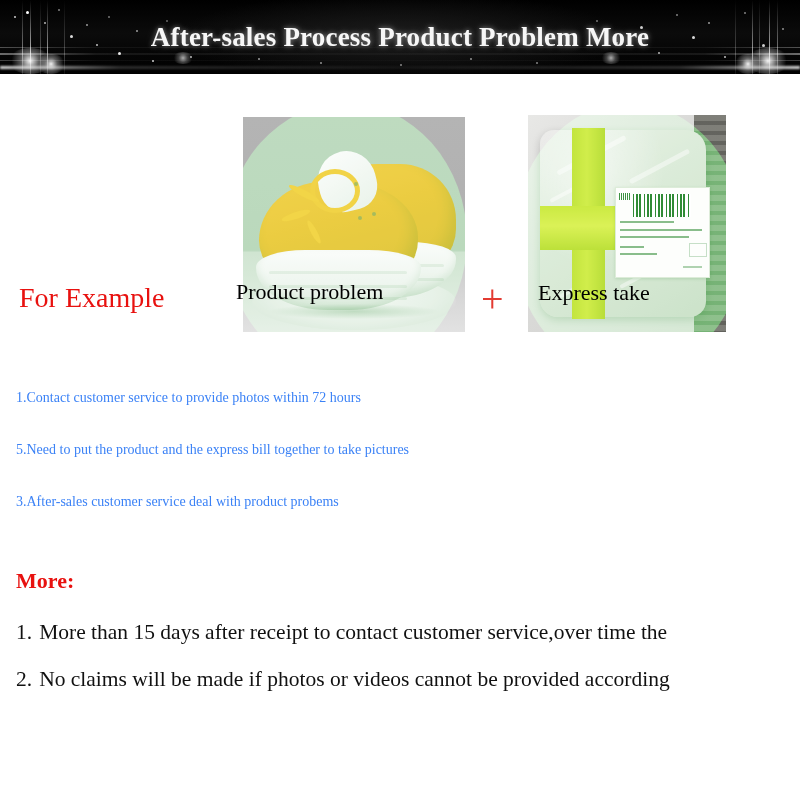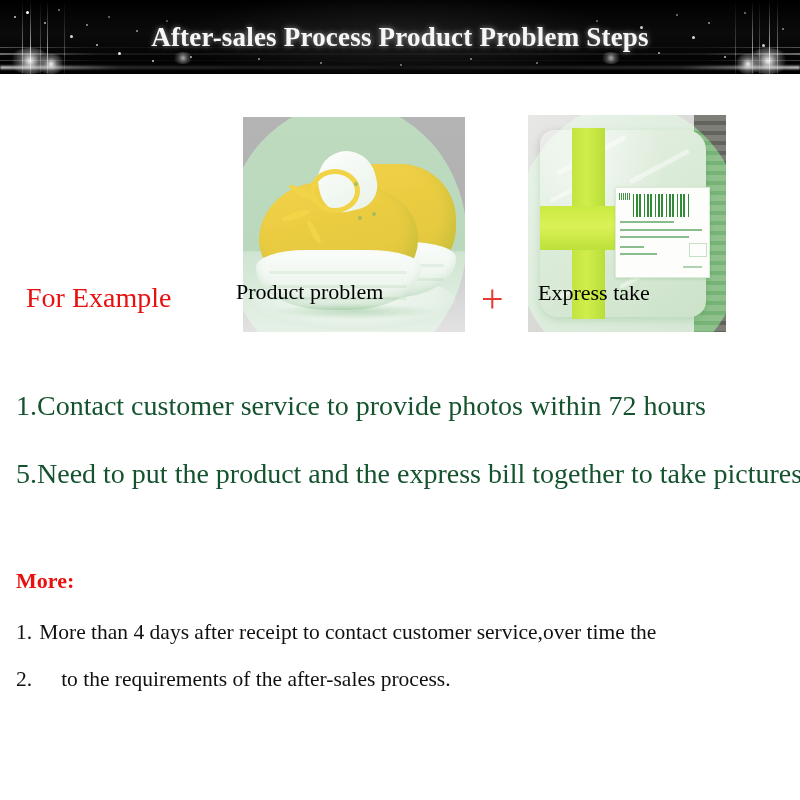--- a/index.html
+++ b/index.html
@@ -89,21 +89,21 @@
   }
 
   
   #example-row {
     position: absolute;
     left: 0; top: 74px;
     width: 800px; height: 290px;
   }
   #for-example-label {
     position: absolute;
-    left: 26px; top: 208px;
+    left: 19px; top: 208px;
     font-size: 28px;
     color: #e8110f;
     white-space: nowrap;
   }
   .photo-block {
     position: absolute;
     overflow: visible;
   }
   #photo-block-product { left: 243px; top: 43px; width: 222px; height: 215px; }
   #photo-block-express  { left: 528px; top: 41px; width: 198px; height: 217px; }
@@ -275,22 +275,22 @@
     z-index: 7;
   }
 
   
   #steps {
     position: absolute;
     left: 16px; top: 390px;
     width: 770px;
   }
   .step-line {
-    font-size: 28px;
-    color: #14532d;
+    font-size: 14px;
+    color: #3b82f6;
     margin-bottom: 36px;
     white-space: nowrap;
   }
 
   
   #note {
     position: absolute;
     left: 16px; top: 568px;
     width: 776px;
   }
@@ -370,21 +370,21 @@
   <div class="spark" style="left:640px;top:26px;width:3px;height:3px;opacity:.8;"></div>
   <div class="spark" style="left:658px;top:52px;width:2px;height:2px;opacity:.7;"></div>
   <div class="spark" style="left:676px;top:14px;width:2px;height:2px;opacity:.5;"></div>
   <div class="spark" style="left:692px;top:36px;width:3px;height:3px;opacity:.85;"></div>
   <div class="spark" style="left:708px;top:22px;width:2px;height:2px;opacity:.6;"></div>
   <div class="spark" style="left:724px;top:56px;width:2px;height:2px;opacity:.75;"></div>
   <div class="spark" style="left:744px;top:12px;width:2px;height:2px;opacity:.5;"></div>
   <div class="spark" style="left:762px;top:44px;width:3px;height:3px;opacity:.8;"></div>
   <div class="spark" style="left:782px;top:28px;width:2px;height:2px;opacity:.55;"></div>
 
-  <div id="banner-title">After-sales Process Product Problem Steps</div>
+  <div id="banner-title">After-sales Process Product Problem More</div>
 </div>
 
 <div id="example-row">
 
   <div id="for-example-label">For Example</div>
 
   <div class="photo-block" id="photo-block-product">
     <div class="photo-frame">
       <div id="photo-product-art">
         <div class="plate"></div>
@@ -443,31 +443,32 @@
       </div>
     </div>
   </div>
   <div class="green-circle" id="green-circle-express"></div>
   <div class="overlay-caption" id="caption-express">Express take</div>
 </div>
 
 <div id="steps">
   <div class="step-line">1.Contact customer service to provide photos within 72 hours</div>
   <div class="step-line">5.Need to put the product and the express bill together to take pictures</div>
+  <div class="step-line">3.After-sales customer service deal with product probems</div>
 </div>
 
 <div id="note">
   <div id="note-heading">More:</div>
 
   <div class="note-item">
     <div class="note-num">1.</div>
     <div class="note-text">
-      <span>More than 4 days after receipt to contact customer service,over time the</span>
+      <span>More than 15 days after receipt to contact customer service,over time the</span>
     </div>
   </div>
 
   <div class="note-item">
     <div class="note-num">2.</div>
     <div class="note-text">
-      <span class="l2">to the requirements of the after-sales process.</span>
+      <span>No claims will be made if photos or videos cannot be provided according</span>
     </div>
   </div>
 </div>
 
 </body></html>

